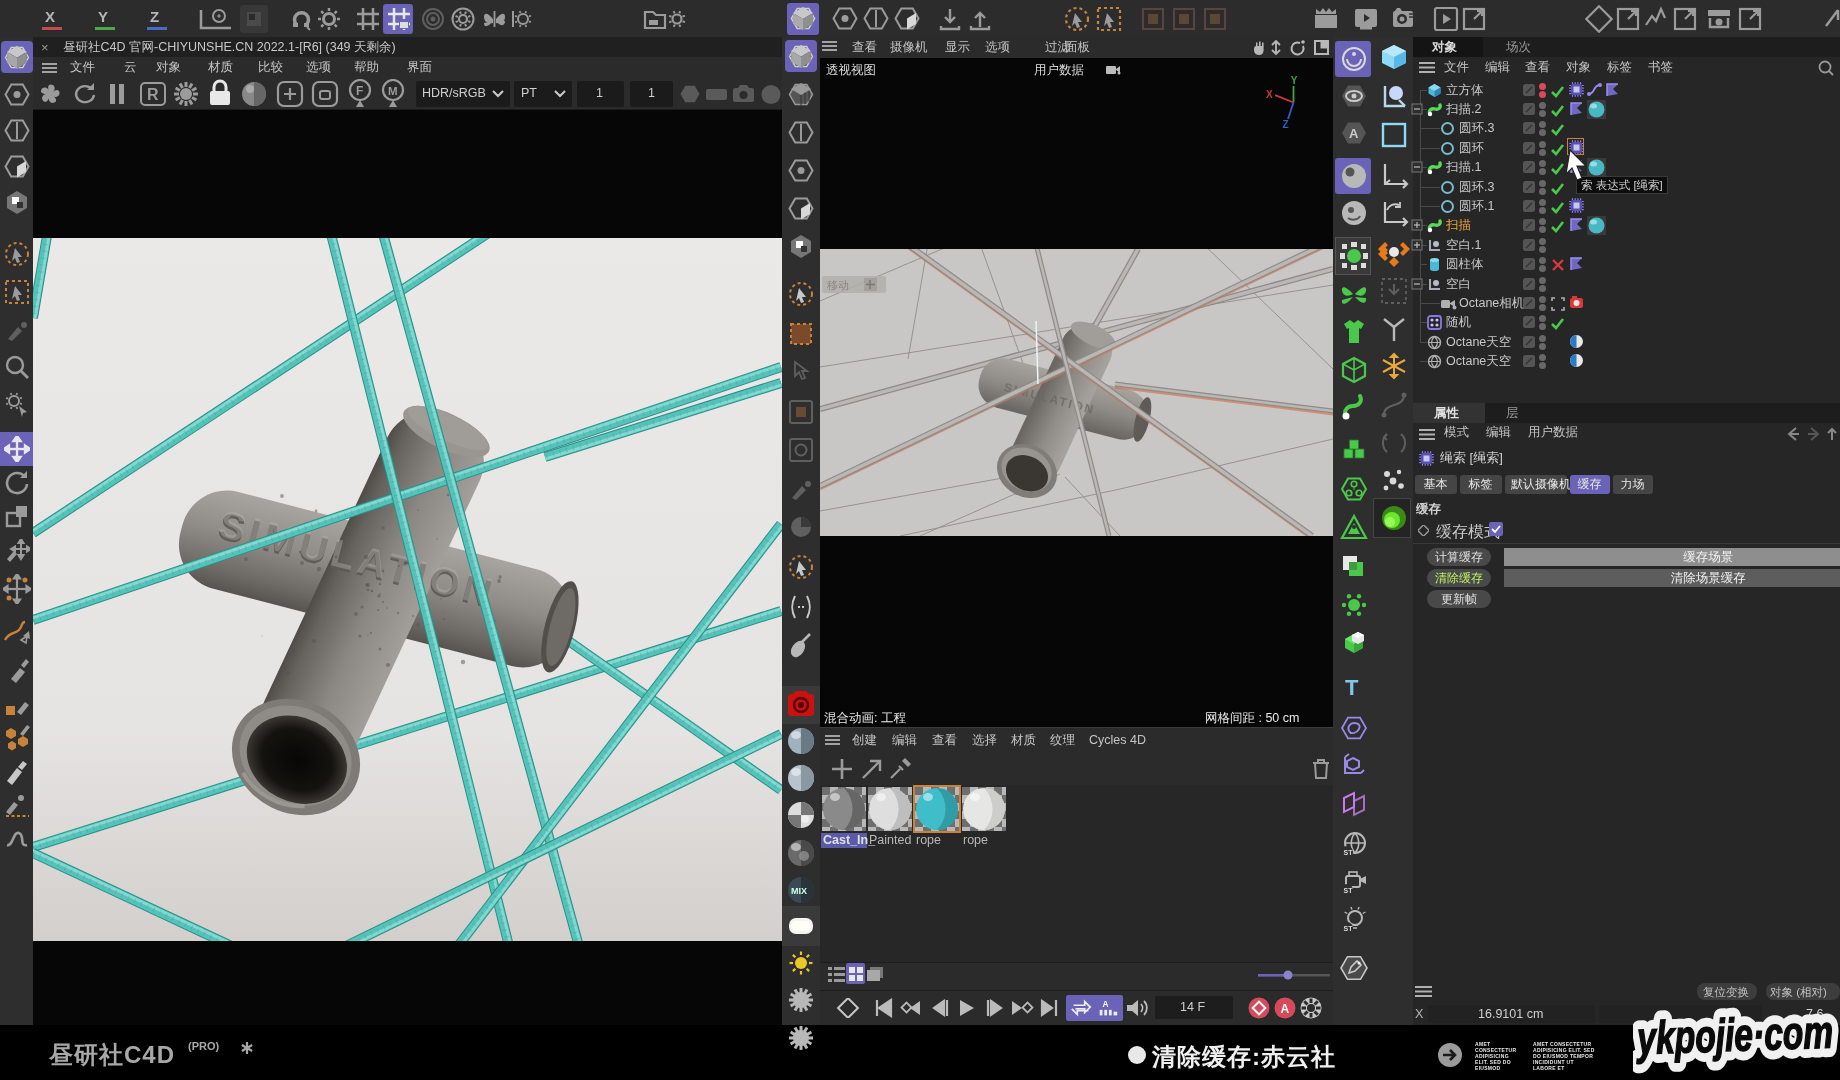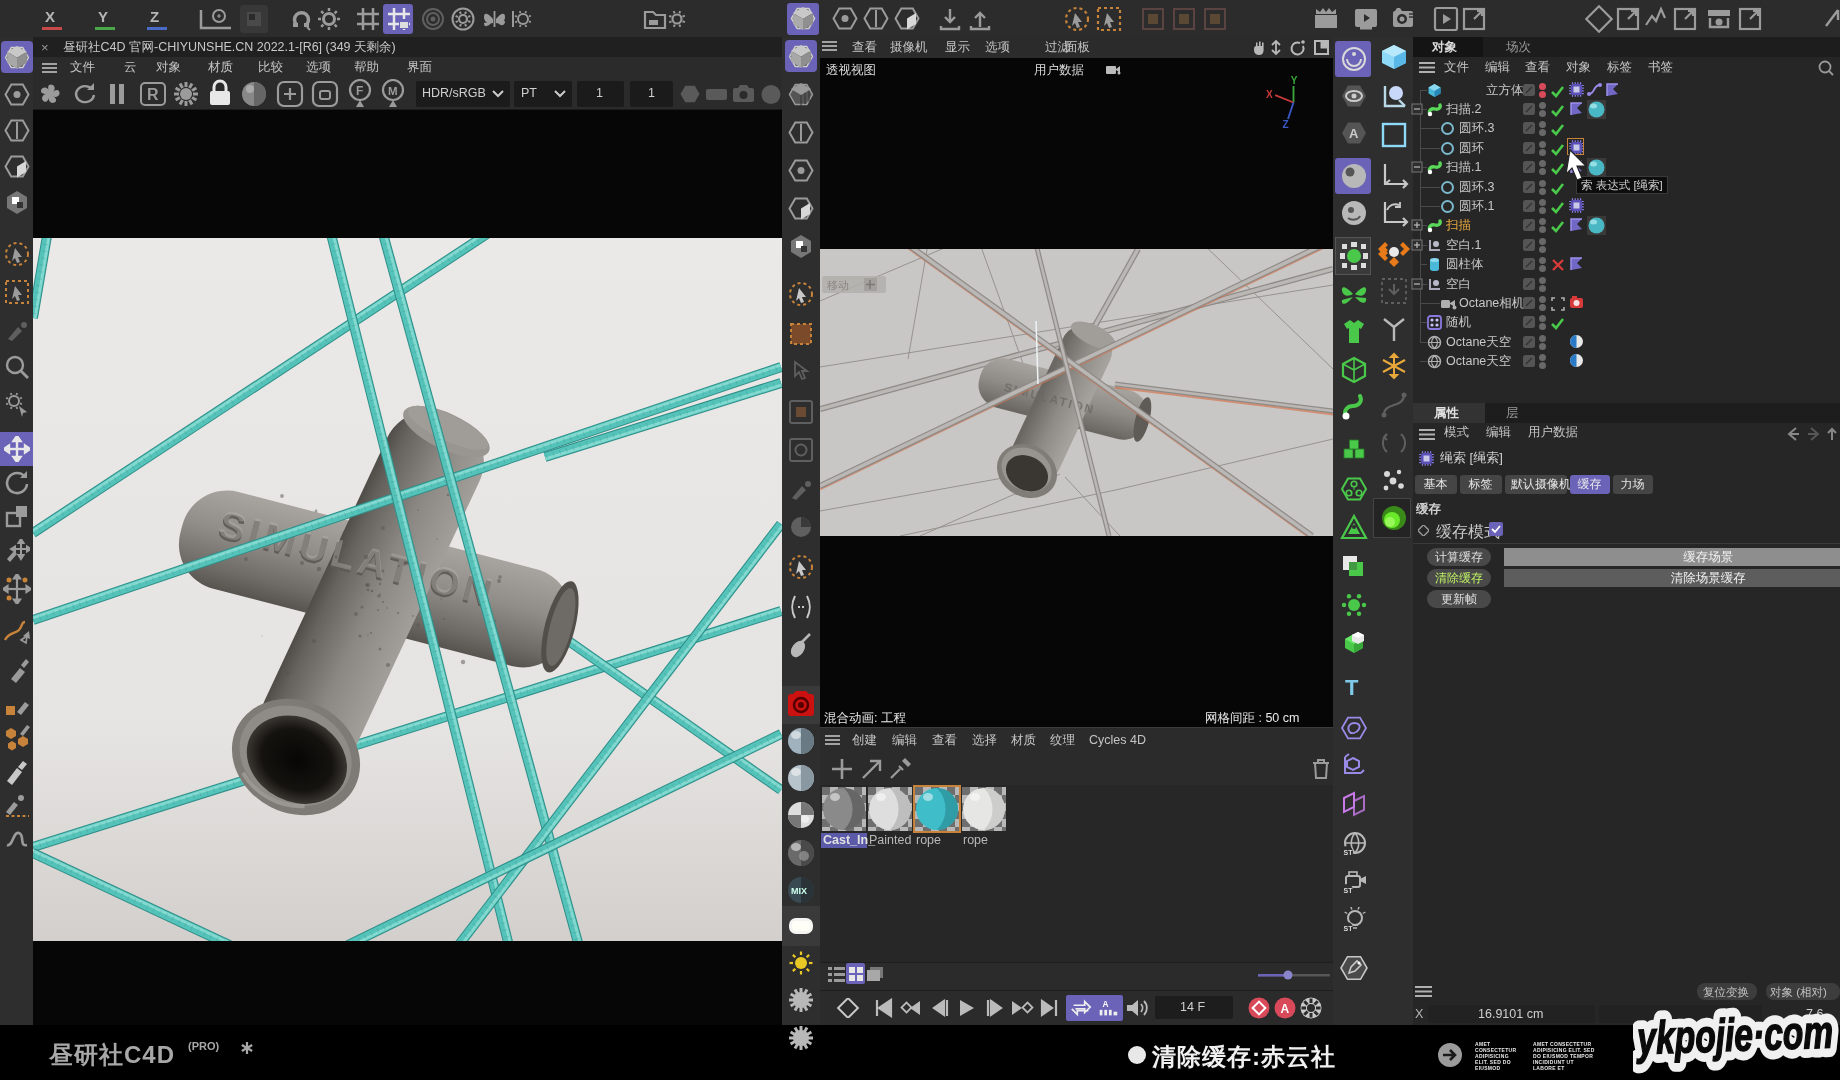--- a/index.html
+++ b/index.html
@@ -1507,21 +1507,21 @@
     </div>
 <div class="abs" style="left:1420px;top:91px;width:1px;height:252.2px;background:#4a4a4a"></div>
 <div class="abs" style="left:1420px;top:90px;width:7px;height:1px;background:#4a4a4a"></div>
 <div class="abs" style="left:1427px;top:83px;width:15px;height:15px;">
       <svg width="15" height="15" viewBox="0 0 15 15">
         <path d="M7.5 1l6 3.5v6L7.5 14l-6-3.5v-6z" fill="#4ab8d8"></path>
         <path d="M7.5 1l6 3.5-6 3.5-6-3.5z" fill="#8ad8f0"></path>
         <path d="M7.5 8l6-3.5v6L7.5 14z" fill="#2a88b8"></path>
       </svg>
     </div>
-<span class="tx" style="left:1446px;top:83px;font-size:12.5px;color:#c8c8c8;font-weight:normal;margin-left:40px;">立方体</span>
+<span class="tx" style="left:1446px;top:83px;font-size:12.5px;color:#c8c8c8;font-weight:normal;">立方体</span>
 <div class="abs" style="left:1523px;top:84px;width:12px;height:12px;">
       <svg width="12" height="12" viewBox="0 0 12 12">
         <rect x="0" y="0" width="12" height="12" rx="2.5" fill="#555"></rect>
         <line x1="3" y1="9" x2="9" y2="3" stroke="#333" stroke-width="1.4"></line>
       </svg>
     </div>
 <div class="abs" style="left:1539px;top:83px;width:7px;height:7px;border-radius:50%;background:#d84a5a"></div>
 <div class="abs" style="left:1539px;top:91px;width:7px;height:7px;border-radius:50%;background:#d84a5a"></div>
 <div class="abs" style="left:1550px;top:84px;width:15px;height:14px;">
       <svg width="15" height="14" viewBox="0 0 15 14">

